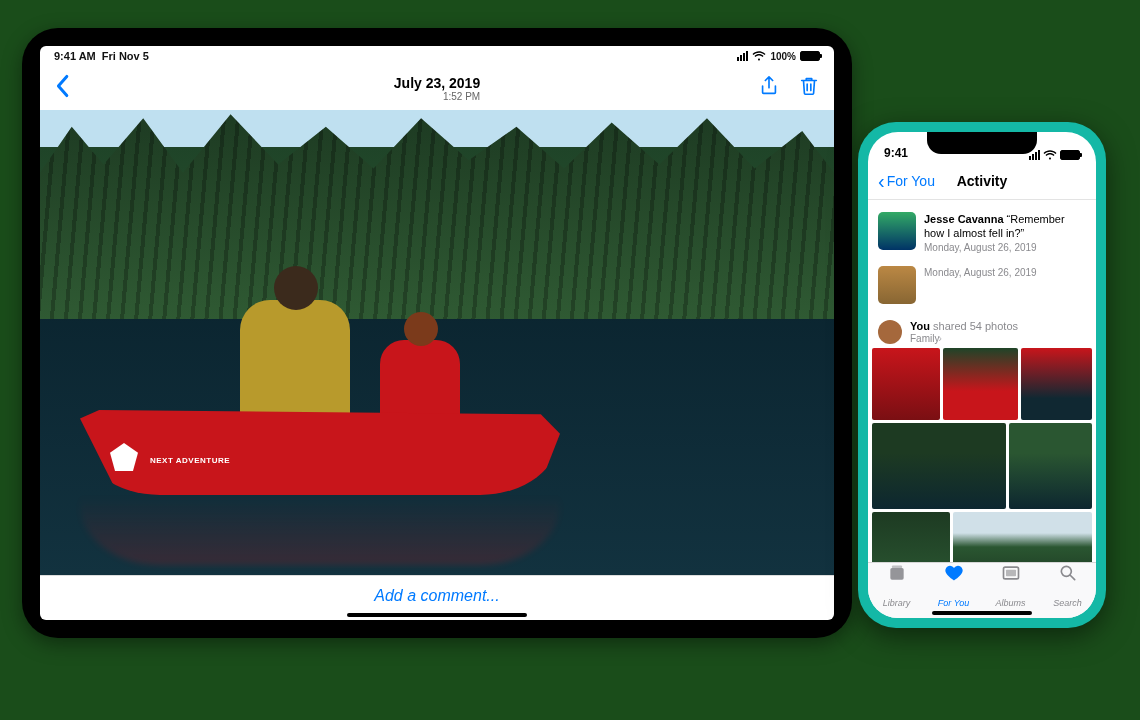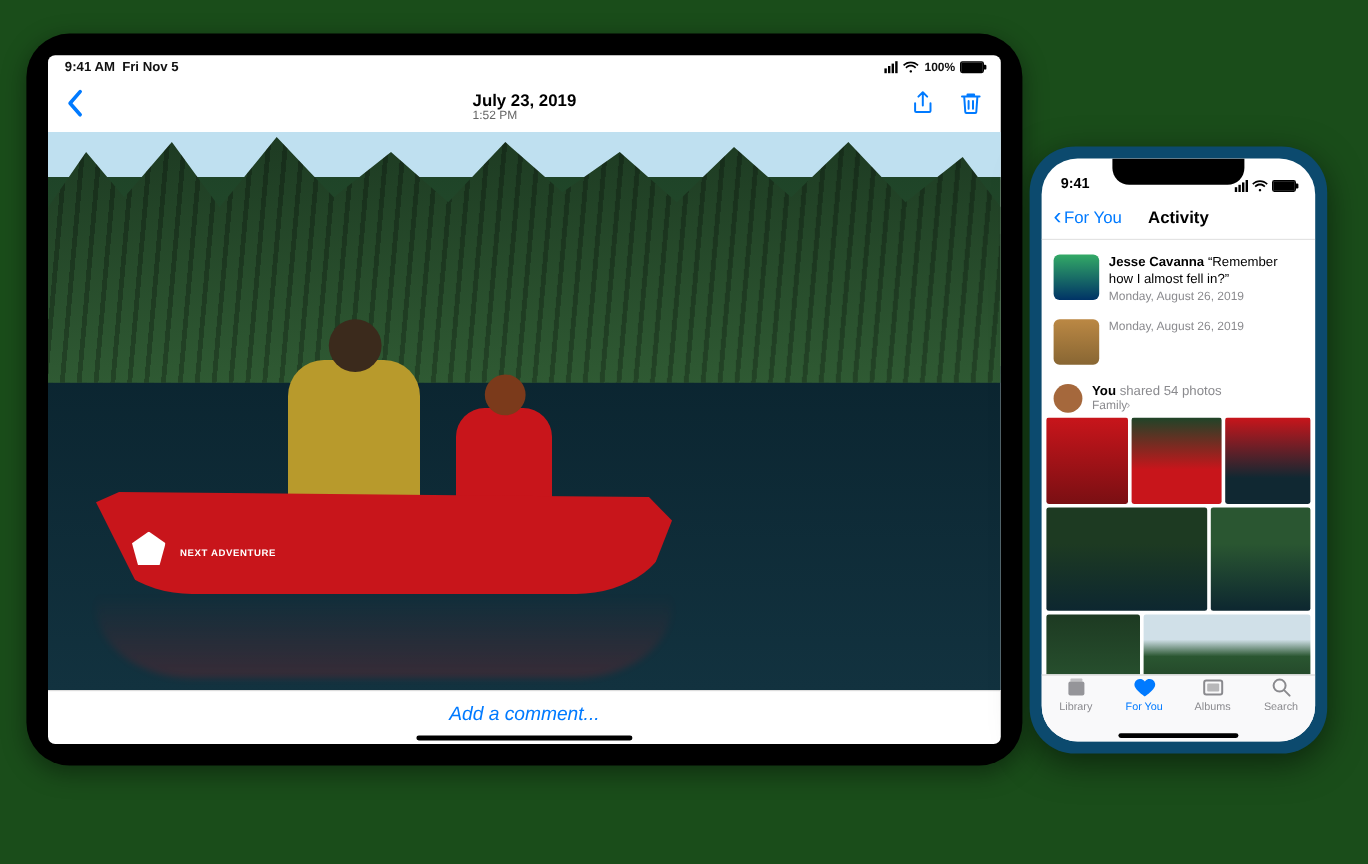--- a/index.html
+++ b/index.html
@@ -55,21 +55,21 @@
   .nav-back {
     color: #007aff;
     font-size: 28px;
     line-height: 1;
     cursor: pointer;
   }
   .ipad-title {
     position: absolute;
     left: 50%;
     transform: translateX(-50%);
-    text-align: left;
+    text-align: right;
   }
   .ipad-title-date { font-size: 14px; font-weight: 600; }
   .ipad-title-time { font-size: 10px; color: #666; }
   .ipad-actions {
     margin-left: auto;
     display: flex;
     gap: 18px;
     color: #007aff;
   }
   .ipad-actions svg { width: 22px; height: 22px; }
@@ -182,21 +182,21 @@
   }
   .home-indicator-ipad { width:180px; height:4px; background:#000; border-radius:3px; margin:-2px auto 3px; }
 
   
   .iphone {
     position: absolute;
     right: 34px;
     top: 122px;
     width: 248px;
     height: 506px;
-    background: #0c4a6e;
+    background: #14b8a6;
     border-radius: 38px;
     padding: 10px;
     box-shadow: 0 8px 28px rgba(0,0,0,.5);
   }
   .iphone-screen {
     background: #fff;
     width: 100%;
     height: 100%;
     border-radius: 30px;
     overflow: hidden;
@@ -288,25 +288,26 @@
 
   .tabbar {
     height: 56px;
     border-top: .5px solid #d6d6d6;
     background: #f9f9fa;
     display: flex;
     padding-bottom: 10px;
   }
   .tab {
     flex:1;
-    display:flex; flex-direction:column; align-items:center; justify-content:flex-start;
+    display:flex; flex-direction:column; align-items:center; justify-content:space-between;
     gap:1px;
     font-size: 9px;
     color: #8a8a8e;
     cursor:pointer;
+    font-style:italic;
   }
   .tab.active { color:#007aff; }
   .tab svg { width:20px; height:20px; }
 
   .home-indicator-phone { position:absolute; bottom:3px; left:50%; transform:translateX(-50%); width:100px; height:4px; background:#000; border-radius:3px; }
 
   .signal { display:inline-flex; gap:1px; align-items:flex-end; }
   .signal i { width:2px; background:#000; display:block; }
   .signal i:nth-child(1){height:4px}.signal i:nth-child(2){height:6px}.signal i:nth-child(3){height:8px}.signal i:nth-child(4){height:10px}
   .batt { width:20px; height:10px; border:1px solid #000; border-radius:2px; position:relative; }

